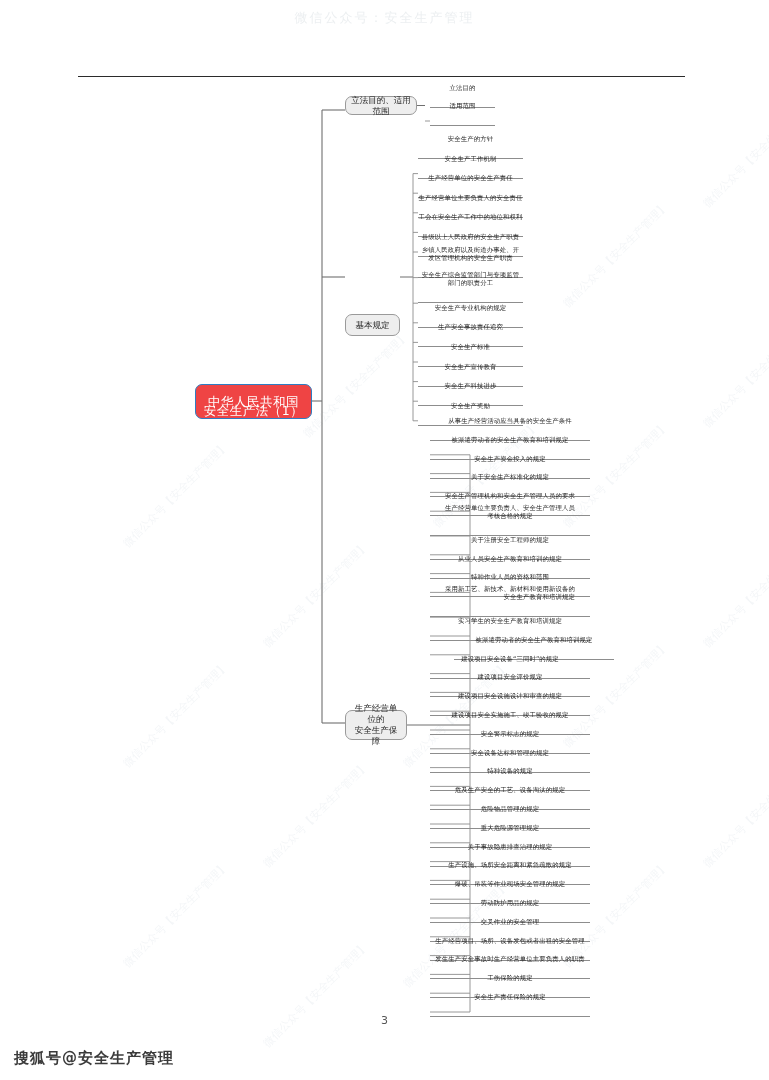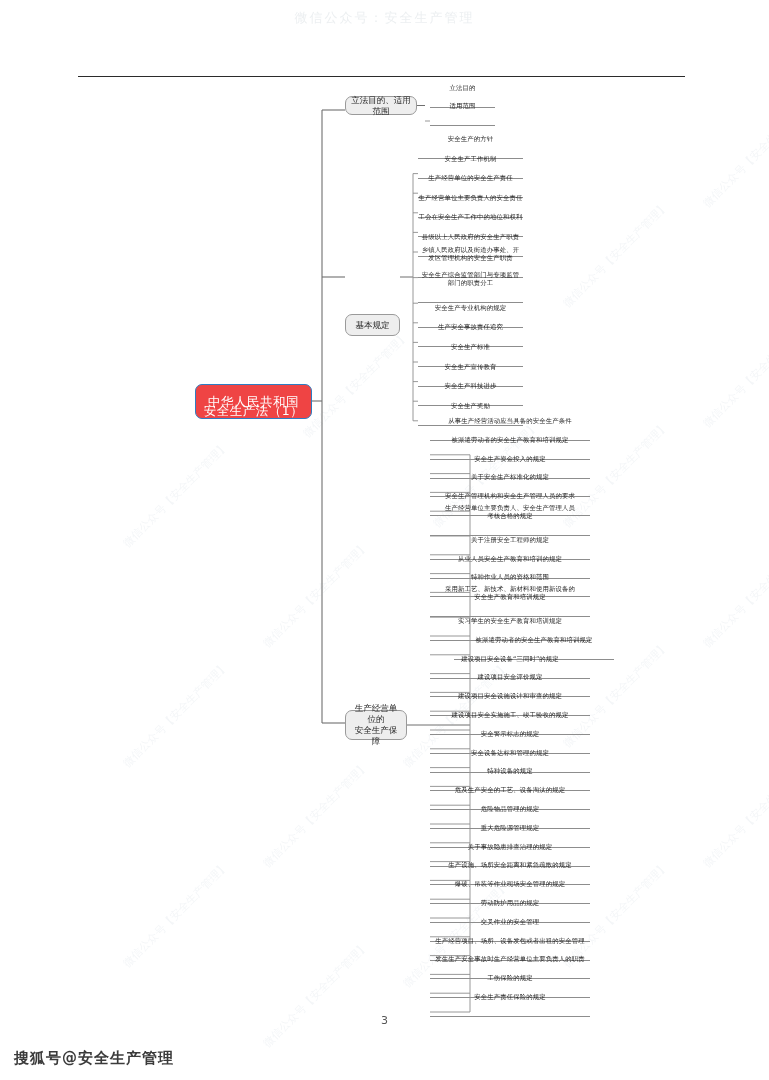--- a/index.html
+++ b/index.html
@@ -202,21 +202,21 @@
         <div class="leaf" style="left: 430px; width: 160px; top: 425px; height: 11px;">从事生产经营活动应当具备的安全生产条件</div>
         <div class="leaf" style="left: 430px; width: 160px; top: 443.8px; height: 11px;">被派遣劳动者的安全生产教育和培训规定</div>
         <div class="leaf" style="left: 430px; width: 160px; top: 462.6px; height: 11px;">安全生产资金投入的规定</div>
         <div class="leaf" style="left: 430px; width: 160px; top: 481.4px; height: 11px;">关于安全生产标准化的规定</div>
         <div class="leaf" style="left: 430px; width: 160px; top: 500.2px; height: 11px;">安全生产管理机构和安全生产管理人员的要求</div>
         <div class="leaf" style="left: 430px; width: 160px; top: 519px; height: 17px;">生产经营单位主要负责人、安全生产管理人员
 考核合格的规定</div>
         <div class="leaf" style="left: 430px; width: 160px; top: 543.8px; height: 11px;">关于注册安全工程师的规定</div>
         <div class="leaf" style="left: 430px; width: 160px; top: 562.6px; height: 11px;">从业人员安全生产教育和培训的规定</div>
         <div class="leaf" style="left: 430px; width: 160px; top: 581.4px; height: 11px;">特种作业人员的资格和范围</div>
-        <div class="leaf" style="left: 430px; width: 160px; top: 600.2px; height: 17px;">采用新工艺、新技术、新材料和使用新设备的
+        <div class="leaf" style="left: 430px; width: 160px; top: 600.2px; height: 17px; text-align: right;">采用新工艺、新技术、新材料和使用新设备的
 安全生产教育和培训规定</div>
         <div class="leaf" style="left: 430px; width: 160px; top: 625px; height: 11px;">实习学生的安全生产教育和培训规定</div>
         <div class="leaf" style="left: 454px; width: 160px; top: 643.8px; height: 11px;">被派遣劳动者的安全生产教育和培训规定</div>
         <div class="leaf" style="left: 430px; width: 160px; top: 662.6px; height: 11px;">建设项目安全设备“三同时”的规定</div>
         <div class="leaf" style="left: 430px; width: 160px; top: 681.4px; height: 11px;">建设项目安全评价规定</div>
         <div class="leaf" style="left: 430px; width: 160px; top: 700.2px; height: 11px;">建设项目安全设施设计和审查的规定</div>
         <div class="leaf" style="left: 430px; width: 160px; top: 719px; height: 11px;">建设项目安全实施施工、竣工验收的规定</div>
         <div class="leaf" style="left: 430px; width: 160px; top: 737.8px; height: 11px;">安全警示标志的规定</div>
         <div class="leaf" style="left: 430px; width: 160px; top: 756.6px; height: 11px;">安全设备达标和管理的规定</div>
         <div class="leaf" style="left: 430px; width: 160px; top: 775.4px; height: 11px;">特种设备的规定</div>

